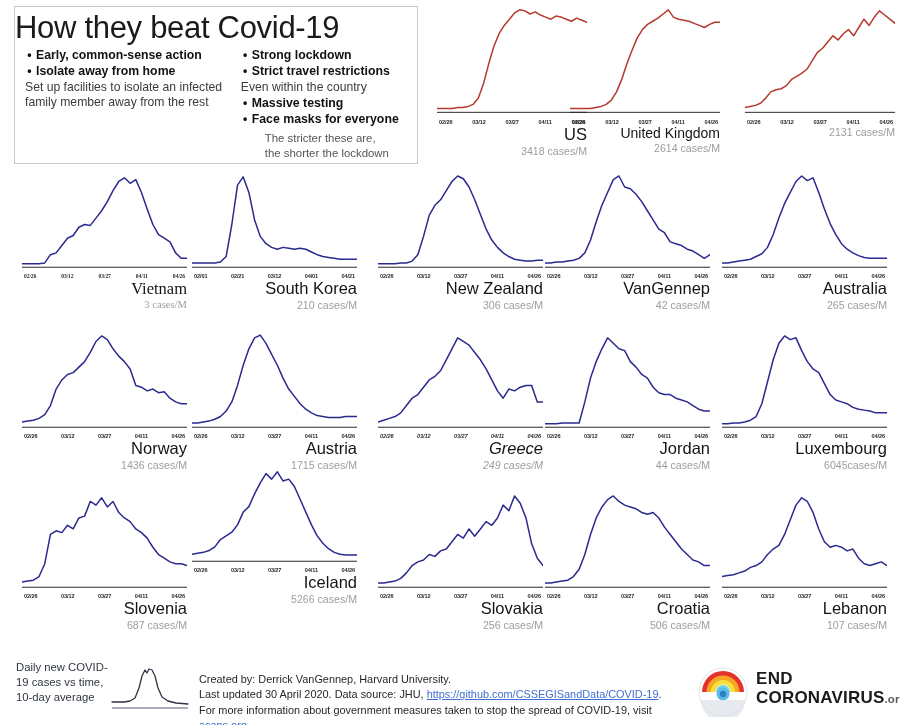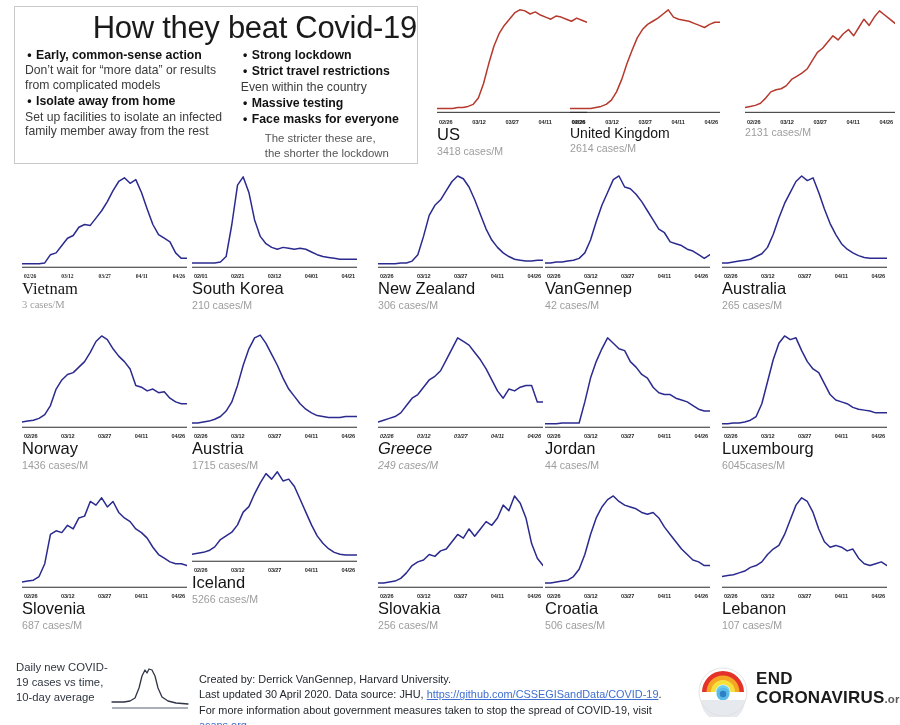--- a/index.html
+++ b/index.html
@@ -14,41 +14,41 @@
     -webkit-font-smoothing:antialiased;
   }
   .root{position:relative;width:900px;height:725px;}
 
   
   #info-box{
     position:absolute;left:14px;top:6px;width:404px;height:158px;
     border:1px solid #c9c9c9;background:#fff;box-sizing:border-box;
   }
   #info-title{
-    text-align:right;font-size:31px;font-weight:400;color:#1a1a1a;
+    text-align:left;font-size:31px;font-weight:400;color:#1a1a1a;
     letter-spacing:-0.3px;margin:4px 0 2px 0;line-height:1.1;
   }
   .cols{display:flex;padding:0 8px;}
   .col-l{width:218px;}
   .col-r{width:172px;}
   .bullet{
     display:flex;font-size:12.3px;font-weight:bold;color:#121212;
     line-height:1.25;margin:1px 0 0 0;
   }
   .bullet .dot{width:13px;flex:0 0 13px;text-align:center;font-weight:bold;}
   .sub{
     font-size:12.2px;color:#3b3b3b;line-height:1.22;font-weight:400;
     margin:0 0 1px 2px;
   }
   .note{
     font-size:11.4px;color:#555;line-height:1.25;margin:4px 0 0 26px;
   }
 
   
-  .panel{position:absolute;text-align:left;}
+  .panel{position:absolute;text-align:right;}
   .plot{position:relative;width:100%;}
   .plot svg{display:block;width:100%;height:100%;}
   .axis-labels{
     position:relative;display:flex;justify-content:space-between;
     font-size:5.6px;color:#2b2b2b;letter-spacing:-0.1px;
     padding:0 2px;margin-top:-1px;font-weight:600;
   }
   .cname{
     font-size:16.5px;color:#141414;line-height:1.08;margin-top:1px;
     font-weight:400;white-space:nowrap;
@@ -84,21 +84,20 @@
 <div class="root">
 
   <div id="info-box">
     <div id="info-title">How they beat Covid-19</div>
     <div class="cols">
       <div class="col-l">
         <div class="bullet">
           <span class="dot">•</span>
           <span>Early, common-sense action</span>
         </div>
-        <div class="sub">Don’t wait for “more data” or results from complicated models</div>
         <div class="bullet">
           <span class="dot">•</span>
           <span>Isolate away from home</span>
         </div>
         <div class="sub">Set up facilities to isolate an infected family member away from the rest</div>
       </div>
       <div class="col-r">
         <div class="bullet">
           <span class="dot">•</span>
           <span>Strong lockdown</span>

